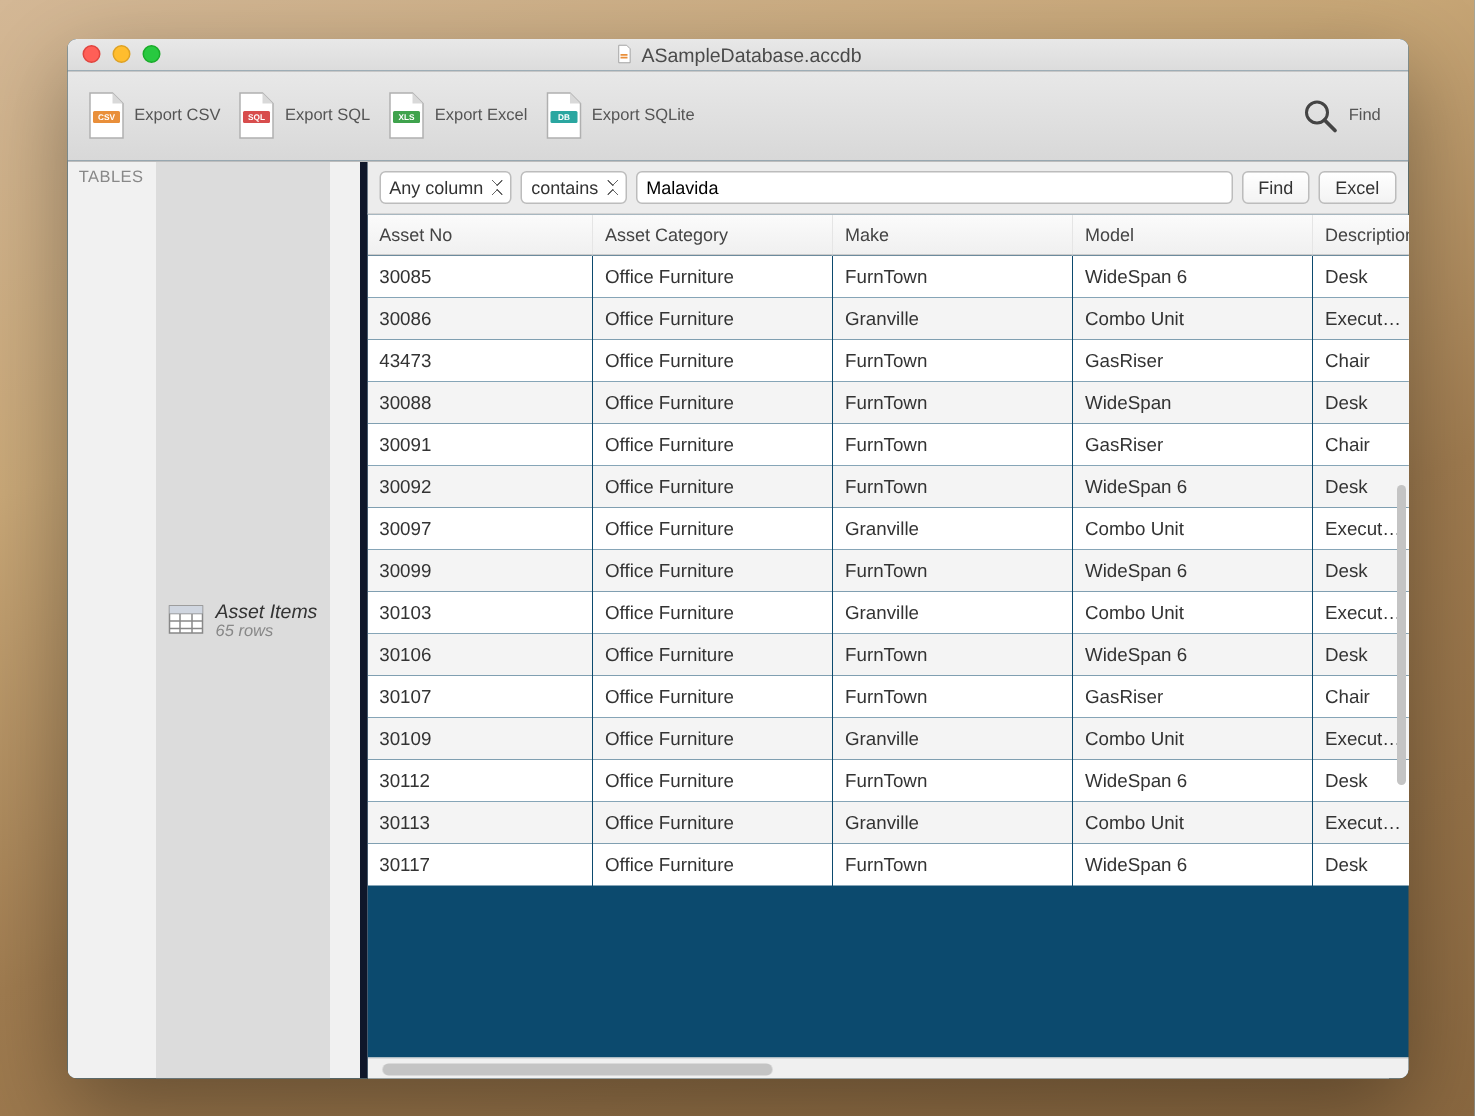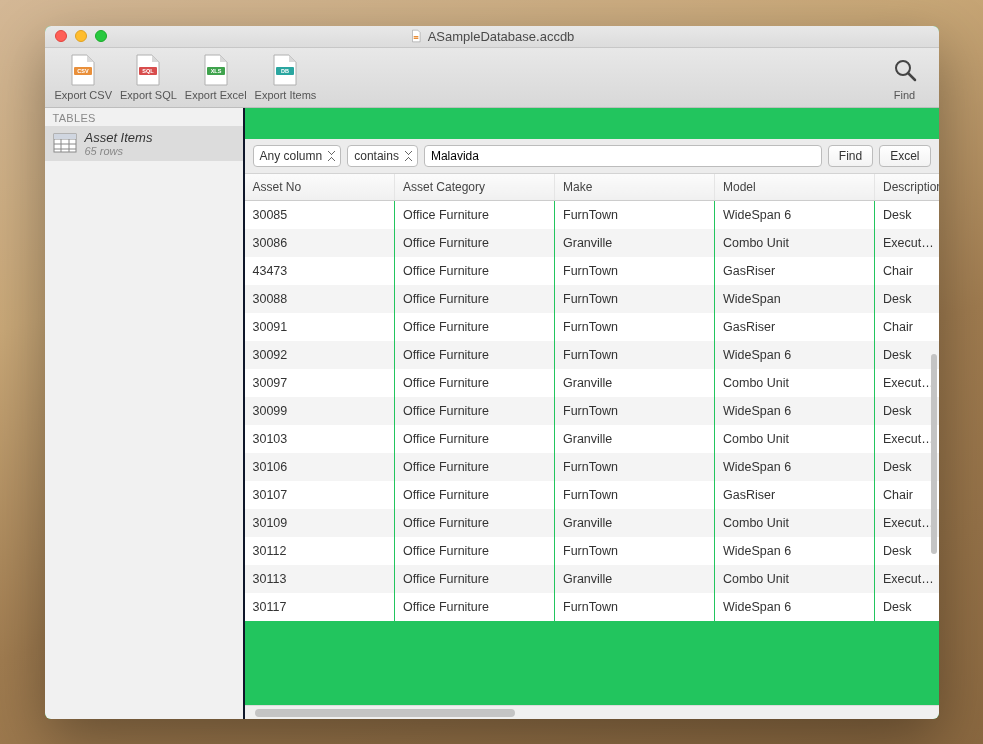--- a/index.html
+++ b/index.html
@@ -6,21 +6,21 @@
   body {
     font-family: -apple-system, "Helvetica Neue", Arial, sans-serif;
     font-size: 13px;
     background: linear-gradient(160deg, #d4b896 0%, #c9a878 30%, #a07c50 60%, #8a6840 100%);
     width: 983px; height: 744px;
     display: flex; align-items: center; justify-content: center;
     color: #333;
   }
   .window {
     width: 894px; height: 693px;
-    background: #22c55e;
+    background: #0c4a6e;
     border-radius: 6px;
     box-shadow: 0 20px 60px rgba(0,0,0,0.35);
     display: flex; flex-direction: column;
     overflow: hidden;
     position: relative;
   }
   .titlebar {
     height: 22px;
     background: linear-gradient(#e8e8e8, #dcdcdc);
     border-bottom: 1px solid #c7c7c7;
@@ -38,31 +38,31 @@
     display: flex; align-items: center; justify-content: center; gap: 5px;
   }
   .title-icon { width: 14px; height: 14px; }
   .toolbar {
     height: 60px;
     background: linear-gradient(#e8e8e8, #d8d8d8);
     border-bottom: 1px solid #bdbdbd;
     display: flex; align-items: center;
     padding: 0 10px;
   }
-  .tool-item { display:flex; flex-direction:column; align-items:center; gap:3px; margin-right:8px; cursor:default; }
+  .tool-item { display:flex; flex-direction:row; align-items:center; gap:3px; margin-right:8px; cursor:default; }
   .tool-item .icon-wrap { width: 32px; height: 32px; display:flex; align-items:center; justify-content:center; }
   .tool-item .label { font-size: 11px; color: #555; }
   .tool-spacer { flex: 1; }
   .file-icon { width: 26px; height: 32px; }
   .content { flex: 1; display: flex; overflow: hidden; }
   .sidebar {
     width: 200px;
     background: #f1f1f1;
-    border-right: 2px solid #0f172a;
-    display: flex; flex-direction: column;
+    border-right: 5px solid #0f172a;
+    display: flex; flex-direction: row;
   }
   .sidebar-header {
     font-size: 11px; color: #888; font-weight: 500;
     padding: 4px 8px 2px 8px;
     letter-spacing: 0.3px;
   }
   .table-item {
     display: flex; align-items: center; gap: 8px;
     padding: 4px 8px;
     background: #dcdcdc;
@@ -70,21 +70,20 @@
   }
   .table-icon { width: 24px; height: 20px; }
   .table-item-name { font-size: 13px; color: #333; }
   .table-item-sub { font-size: 11px; color: #888; }
   .main { flex:1; display:flex; flex-direction:column; overflow:hidden; }
   .filter-bar {
     display: flex; align-items: center; gap: 6px;
     padding: 6px 8px;
     background: #ececec;
     border-bottom: 1px solid #d3d3d3;
-    margin-top: 31px;
   }
   .select {
     font-size: 12px; height: 22px;
     border: 1px solid #bcbcbc; border-radius: 4px;
     background: #fff; padding: 0 18px 0 6px;
     position: relative; display:flex; align-items:center;
   }
   .select::after {
     content: ""; position:absolute; right:5px; top:50%; width:7px; height:10px;
     transform: translateY(-50%);
@@ -201,21 +200,21 @@
     </div>
     <div class="tool-item">
       <div class="icon-wrap">
           <svg class="file-icon" viewBox="0 0 26 32">
             <path fill="#fff" stroke="#b0b0b0" d="M2 1h15l7 7v23H2z"></path>
             <path fill="#d9d9d9" d="M17 1l7 7h-7z"></path>
             <rect x="4" y="13" width="18" height="8" rx="1" fill="#2aa6a0"></rect>
             <text x="13" y="19" text-anchor="middle" font-size="5.5" fill="#fff" font-weight="bold">DB</text>
           </svg>
         </div>
-      <span class="label">Export Items</span>
+      <span class="label">Export SQLite</span>
     </div>
     <div class="tool-spacer"></div>
     <div class="tool-item">
       <div class="icon-wrap">
           <svg width="26" height="26" viewBox="0 0 26 26">
             <circle cx="11" cy="11" r="7" fill="none" stroke="#444" stroke-width="2"></circle>
             <line x1="16" y1="16" x2="23" y2="23" stroke="#444" stroke-width="2.5" stroke-linecap="round"></line>
           </svg>
         </div>
       <span class="label">Find</span>

